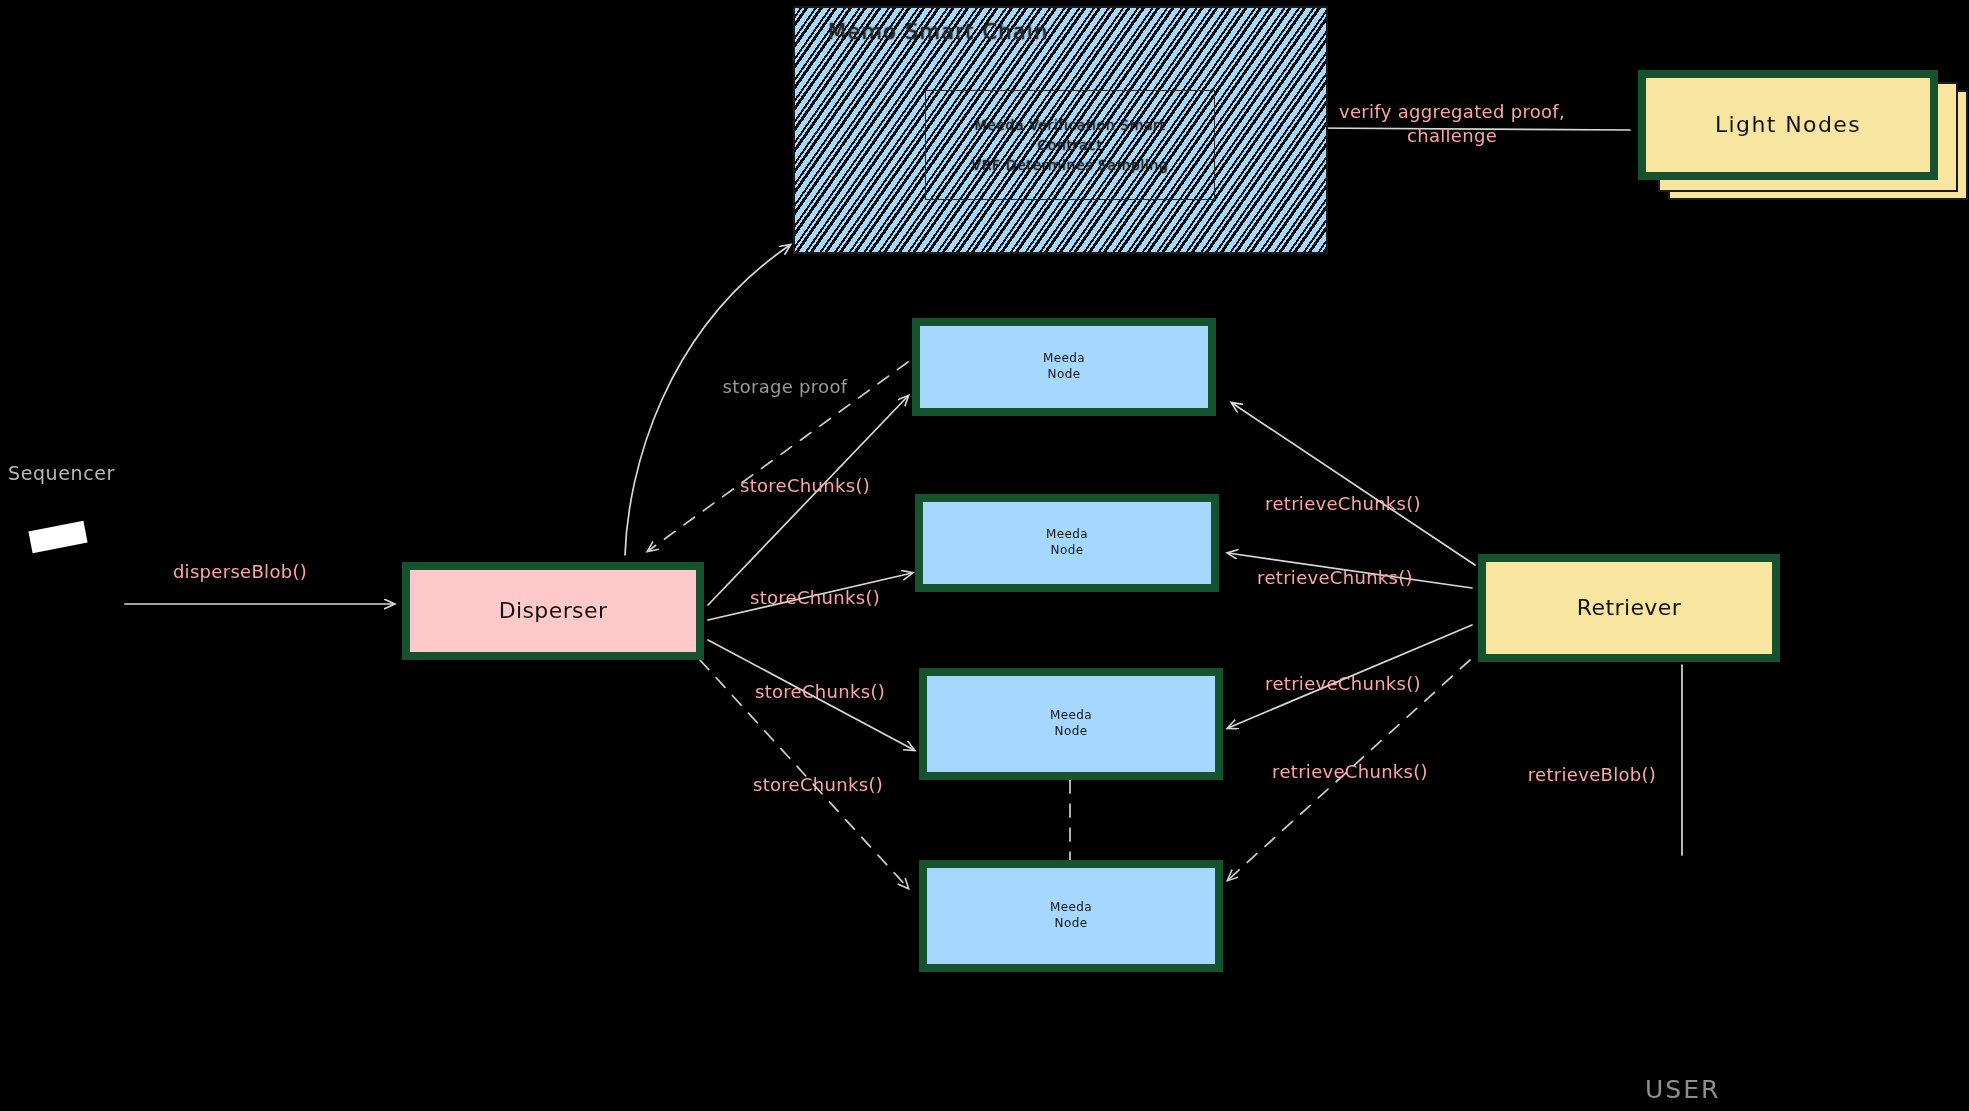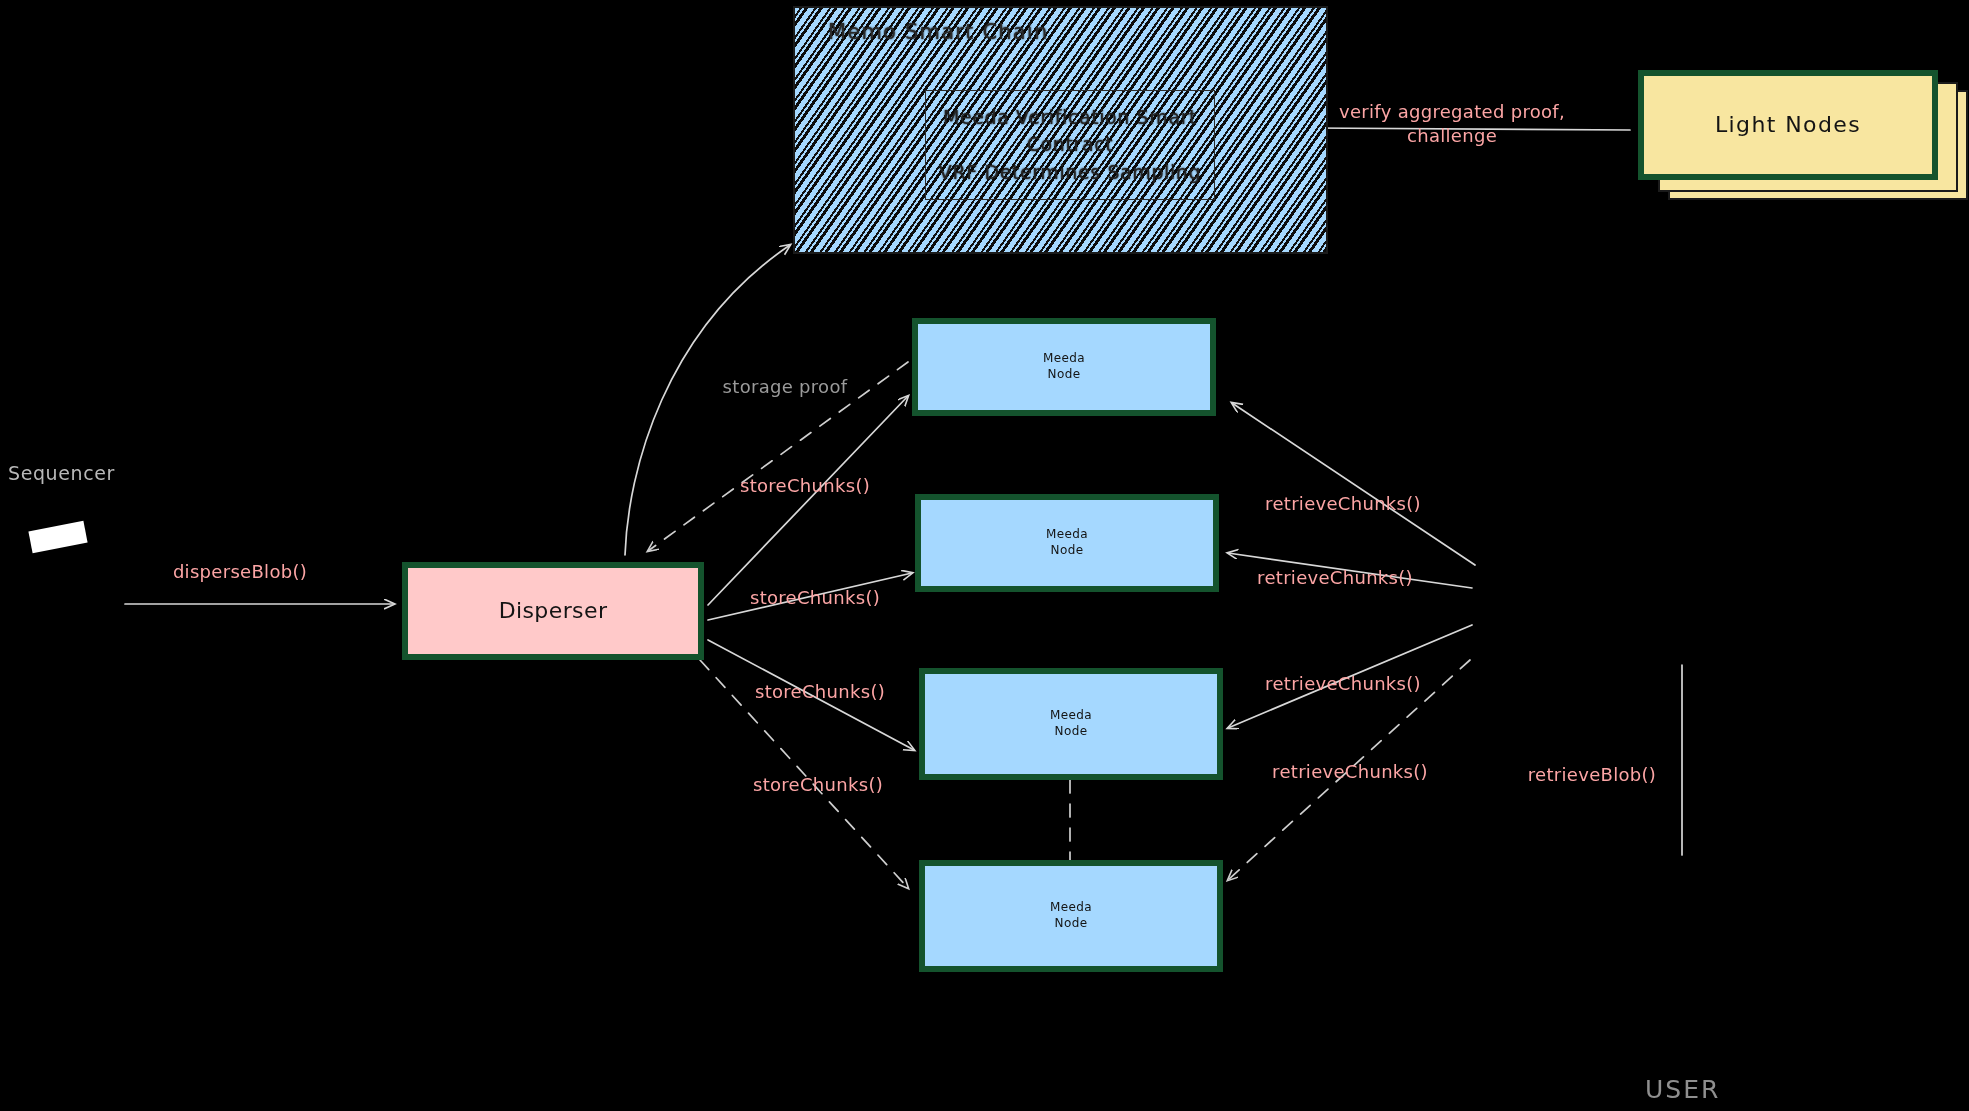--- a/index.html
+++ b/index.html
@@ -24,21 +24,21 @@
     height: 1111px;
     pointer-events: none;
   }
   .node {
     position: absolute;
     box-sizing: border-box;
     display: flex;
     align-items: center;
     justify-content: center;
     text-align: center;
-    border: 6px solid #14532d;
+    border: 8px solid #14532d;
     color: #141414;
     font-family: "DejaVu Sans", sans-serif;
     line-height: 1.32;
     white-space: pre-line;
     letter-spacing: 0.4px;
   }
   .node-blue   { background: #a5d8ff; }
   .node-pink   { background: #ffc9c9; }
   .node-yellow { background: #f8e6a0; }
 
@@ -80,21 +80,21 @@
   .chain-inner {
     position: absolute;
     box-sizing: border-box;
     border: 1px solid #2b2b2b;
     display: flex;
     flex-direction: column;
     align-items: center;
     justify-content: center;
     text-align: center;
     color: #232323;
-    font-size: 19px;
+    font-size: 14px;
     line-height: 1.45;
     letter-spacing: 0.6px;
     text-shadow: 0 0 2px #000;
   }
 
   .edge-label {
     position: absolute;
     color: #fca5a5;
     font-size: 18px;
     font-family: "DejaVu Sans", sans-serif;
@@ -194,20 +194,21 @@
 
   <div class="node node-blue meeda-node" style="left:912px; top:318px; width:304px; height:98px;">Meeda
 Node</div>
   <div class="node node-blue meeda-node" style="left:915px; top:494px; width:304px; height:98px;">Meeda
 Node</div>
   <div class="node node-blue meeda-node" style="left:919px; top:668px; width:304px; height:112px;">Meeda
 Node</div>
   <div class="node node-blue meeda-node" style="left:919px; top:860px; width:304px; height:112px;">Meeda
 Node</div>
 
+  <div class="node node-yellow retriever" style="left:1478px; top:554px; width:302px; height:108px;">Retriever</div>
 
   <div class="user-label" style="left:1645px; top:1075px;">USER</div>
 
   <div class="edge-label" style="left:1322px; top:100px; width:260px;">verify aggregated proof,
 challenge</div>
 
 
   <div class="edge-label dim" style="left:700px; top:375px; width:170px;">storage proof</div>
 
   <div class="edge-label" style="left:160px; top:560px; width:160px;">disperseBlob()</div>

